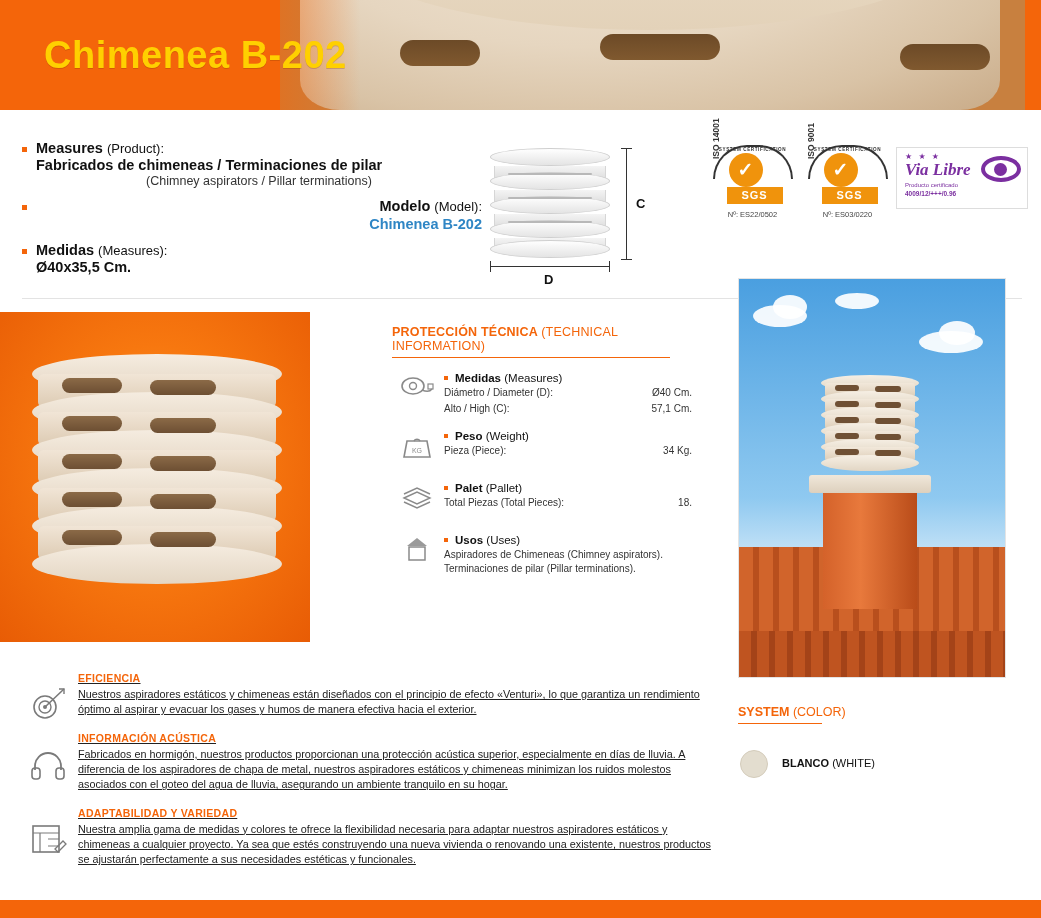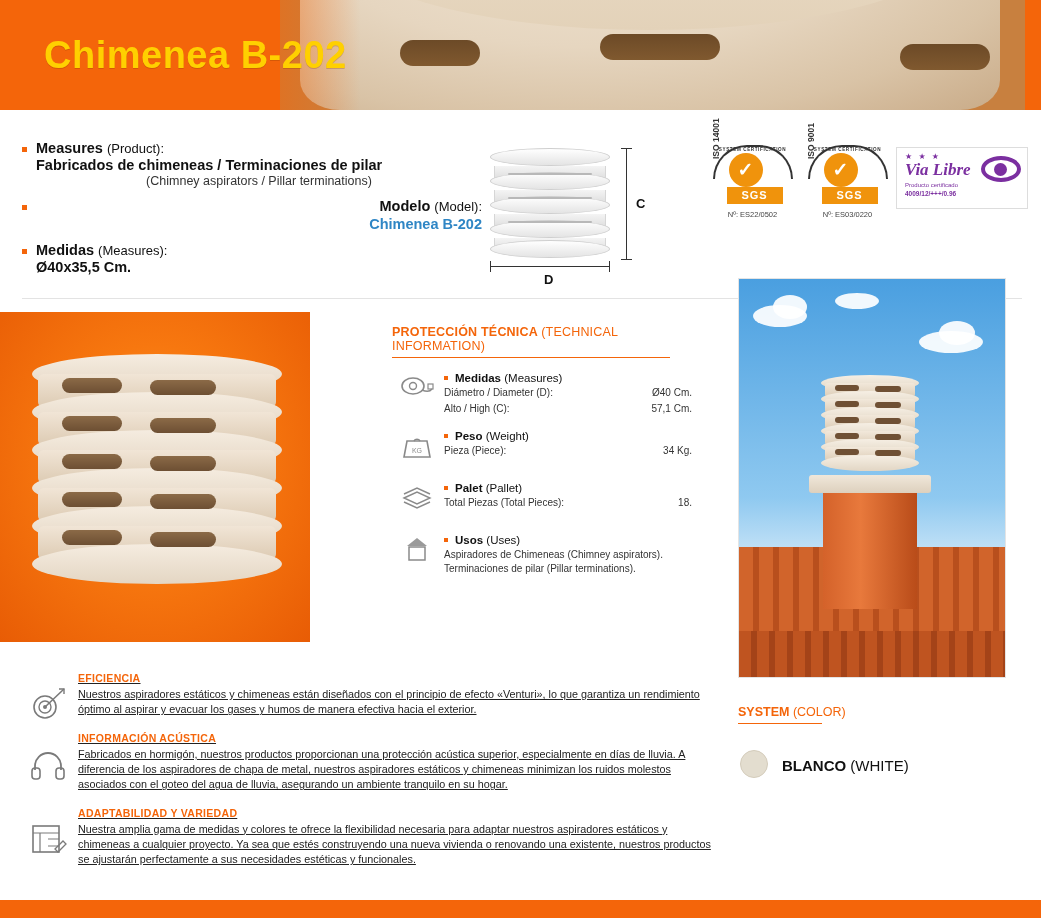--- a/index.html
+++ b/index.html
@@ -243,21 +243,21 @@
   
   .color-sec { position:absolute; left:738px; top:705px; width:280px; }
   .color-head { font-size:12.5px; font-weight:bold; color:#f4650a; }
   .color-head .en { font-weight:normal; }
   .color-rule { width:84px; height:1px; background:#f4650a; margin-top:4px; }
   .color-item { margin-top:26px; position:relative; height:30px; }
   .swatch {
     position:absolute; left:2px; top:0; width:28px; height:28px; border-radius:50%;
     background:#e3ddcf; border:1px solid #d4ccbb;
   }
-  .color-name { position:absolute; left:44px; top:7px; font-size:15px; font-weight:bold; color:#111; }
+  .color-name { position:absolute; left:44px; top:7px; font-size:11px; font-weight:bold; color:#111; }
   .color-name .en { font-weight:normal; }
 
   
   .features { position:absolute; left:22px; top:672px; width:700px; }
   .feat { position:relative; padding-left:56px; margin-bottom:14px;text-decoration:underline; }
   .feat-icon {
     position:absolute; left:6px; top:12px; width:40px; height:40px; color:#6f6f6f;
   }
   .feat-title { font-size:10.5px; font-weight:bold; color:#f4650a; letter-spacing:0.3px; }
   .feat-text { font-size:10.8px; color:#222; line-height:1.42; margin-top:3px; }

